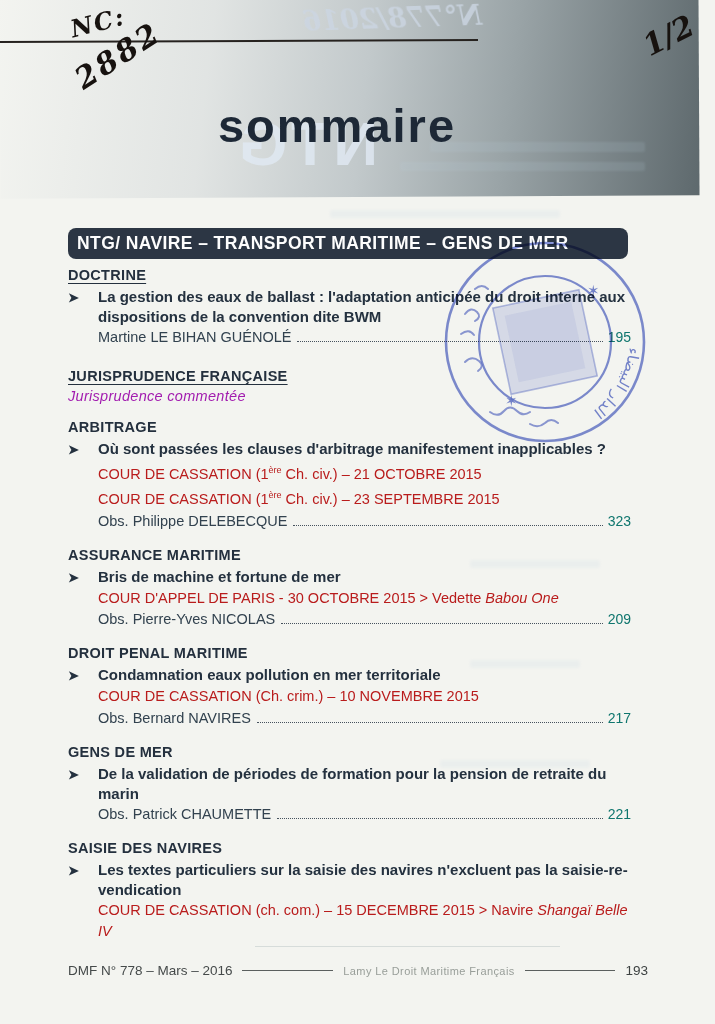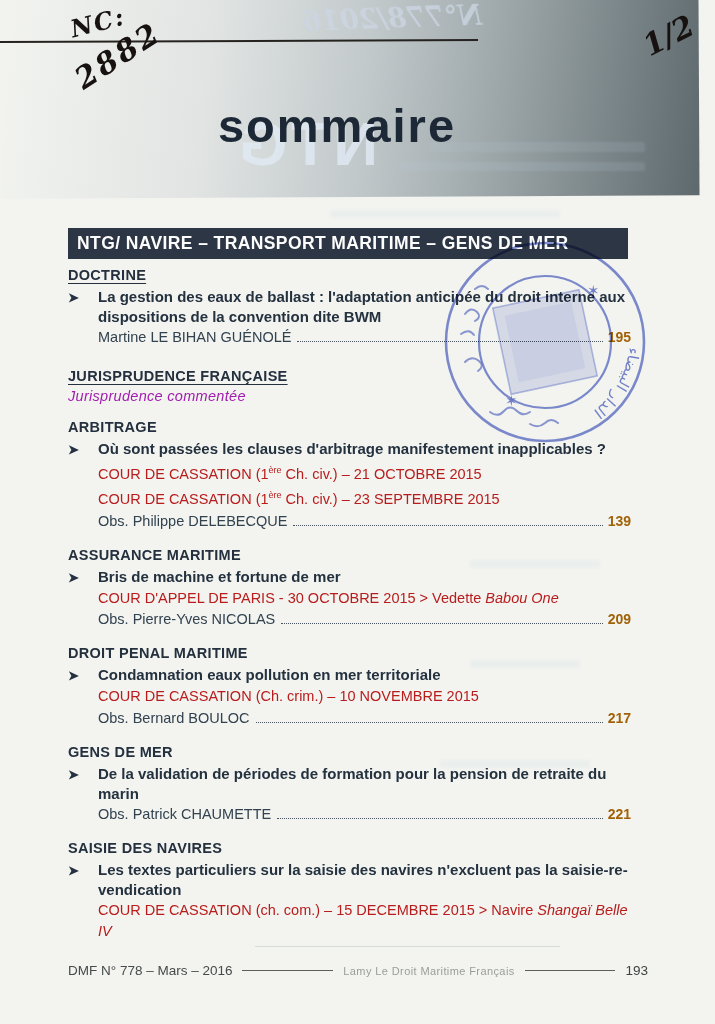--- a/index.html
+++ b/index.html
@@ -40,40 +40,40 @@
   
   .title{
     position:absolute;left:0;top:98px;width:674px;text-align:center;
     font-size:47px;font-weight:bold;letter-spacing:2px;color:#1d2836;
   }
   
   .cat-bar{
     position:absolute;left:68px;top:228px;width:551px;height:31px;
     background:#2c3644;color:#fdfdfd;
     font-size:17.5px;font-weight:bold;letter-spacing:.4px;
-    line-height:31px;padding-left:9px;
+    line-height:31px;padding-left:9px;border-radius:8px;
   }
   
   .toc{position:absolute;left:68px;top:267px;width:563px;}
   .toc-section{margin-bottom:15px;}
   .sec-head{font-size:14.5px;font-weight:bold;color:#24303e;
     letter-spacing:.3px;margin-bottom:4px;}
   .sec-head.underline{text-decoration:underline;text-underline-offset:3px;}
   .sec-sub{font-size:14.5px;font-style:italic;color:#a21caf;margin:2px 0 2px 0;letter-spacing:.3px;}
   .entry{margin:2px 0 10px 0;}
   .entry-title{display:flex;font-size:15px;font-weight:bold;color:#24313f;line-height:20px;}
   .arrow{flex:0 0 30px;font-size:13px;padding-top:1px;color:#24313f;}
   .entry-title .t{flex:1;}
   .court-line{margin-left:30px;font-size:14.5px;color:#b91c1c;line-height:21.5px;}
   .court-line sup{font-size:9px;}
   .court-line i{font-style:italic;}
   .ref-line{margin-left:30px;display:flex;align-items:baseline;font-size:14.5px;
     color:#32424f;line-height:21px;}
   .leader{flex:1;border-bottom:1.6px dotted #46525e;margin:0 5px 3px 6px;min-width:30px;}
-  .pagenum{flex:0 0 auto;font-size:14px;color:#a16207;font-weight:bold;}
+  .pagenum{flex:0 0 auto;font-size:14px;color:#0f766e;}
   
   .gap-lg{margin-top:20px;}
   .gap-md{margin-top:14px;}
   
   .stamp{position:absolute;left:435px;top:234px;width:222px;height:218px;
     mix-blend-mode:multiply;opacity:.9;}
   
   .footer{position:absolute;left:68px;top:963px;width:580px;display:flex;
     align-items:center;font-size:13.5px;color:#454a4a;}
   .footer .rule{flex:1;height:1.6px;background:#5a5f5e;margin:0 10px;}
@@ -132,21 +132,21 @@
         <div class="entry">
           <div class="entry-title">
             <span class="arrow">➤</span>
             <span class="t">Où sont passées les clauses d'arbitrage manifestement inapplicables ?</span>
           </div>
           <div class="court-line"><span>COUR DE CASSATION (1</span><sup>ère</sup><span> Ch. civ.) – 21 OCTOBRE 2015</span></div>
           <div class="court-line"><span>COUR DE CASSATION (1</span><sup>ère</sup><span> Ch. civ.) – 23 SEPTEMBRE 2015</span></div>
           <div class="ref-line">
             <span>Obs. Philippe DELEBECQUE</span>
             <span class="leader"></span>
-            <span class="pagenum">139</span>
+            <span class="pagenum">323</span>
           </div>
         </div>
       </div>
       <div class="toc-section gap-md">
         <div class="sec-head">ASSURANCE MARITIME</div>
         <div class="entry">
           <div class="entry-title">
             <span class="arrow">➤</span>
             <span class="t">Bris de machine et fortune de mer</span>
           </div>
@@ -160,21 +160,21 @@
       </div>
       <div class="toc-section gap-md">
         <div class="sec-head">DROIT PENAL MARITIME</div>
         <div class="entry">
           <div class="entry-title">
             <span class="arrow">➤</span>
             <span class="t">Condamnation eaux pollution en mer territoriale</span>
           </div>
           <div class="court-line"><span>COUR DE CASSATION (Ch. crim.) – 10 NOVEMBRE 2015</span></div>
           <div class="ref-line">
-            <span>Obs. Bernard BOULOC</span>
+            <span>Obs. Bernard NAVIRES</span>
             <span class="leader"></span>
             <span class="pagenum">217</span>
           </div>
         </div>
       </div>
       <div class="toc-section gap-md">
         <div class="sec-head">GENS DE MER</div>
         <div class="entry">
           <div class="entry-title">
             <span class="arrow">➤</span>

